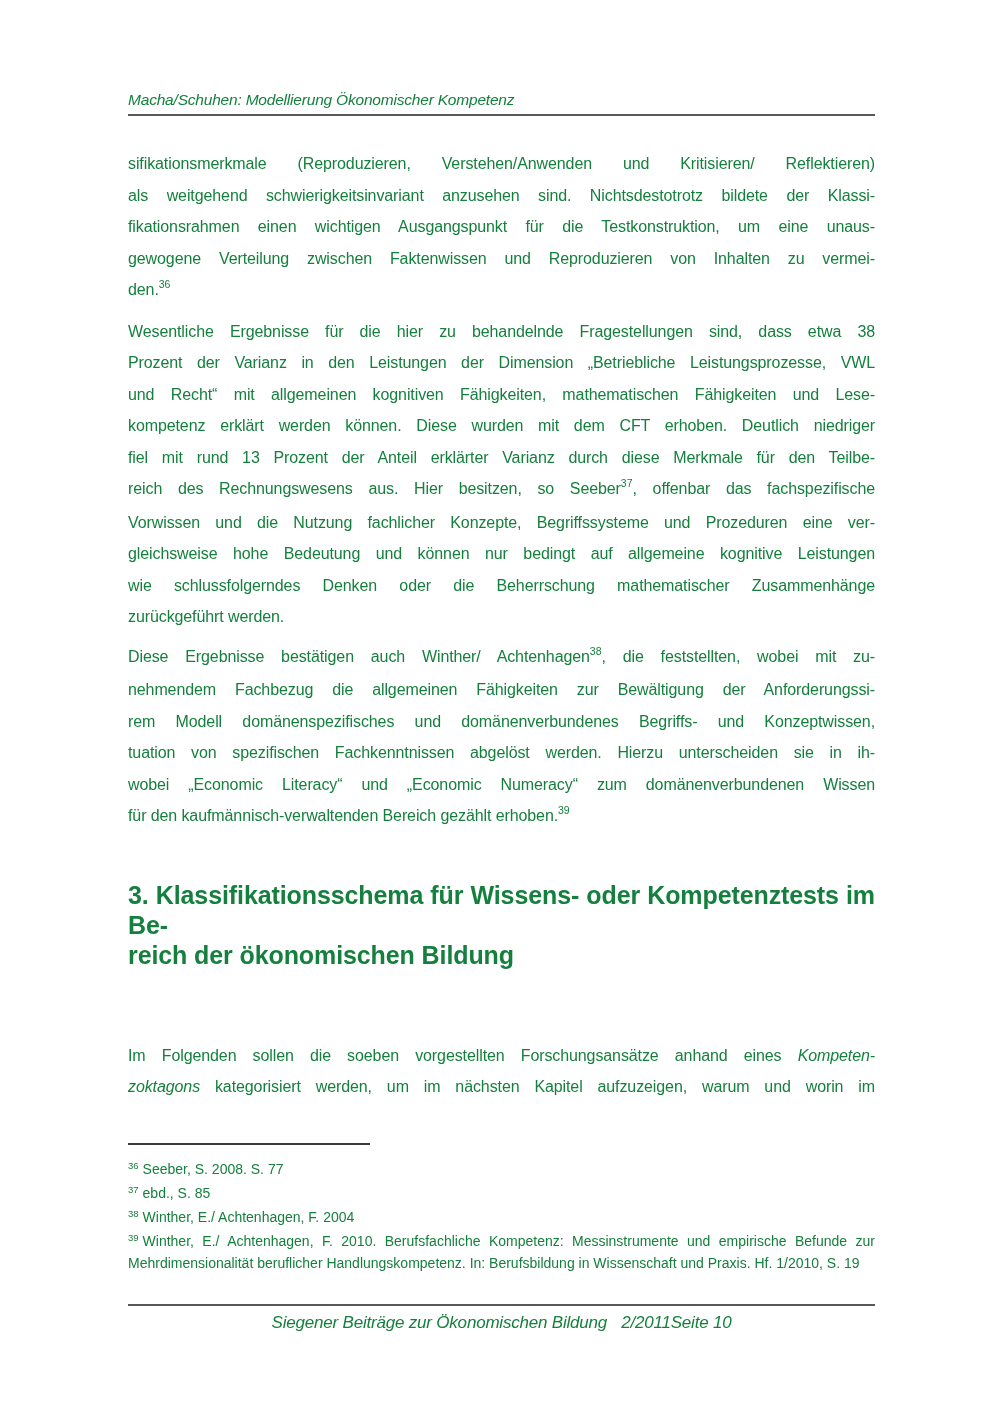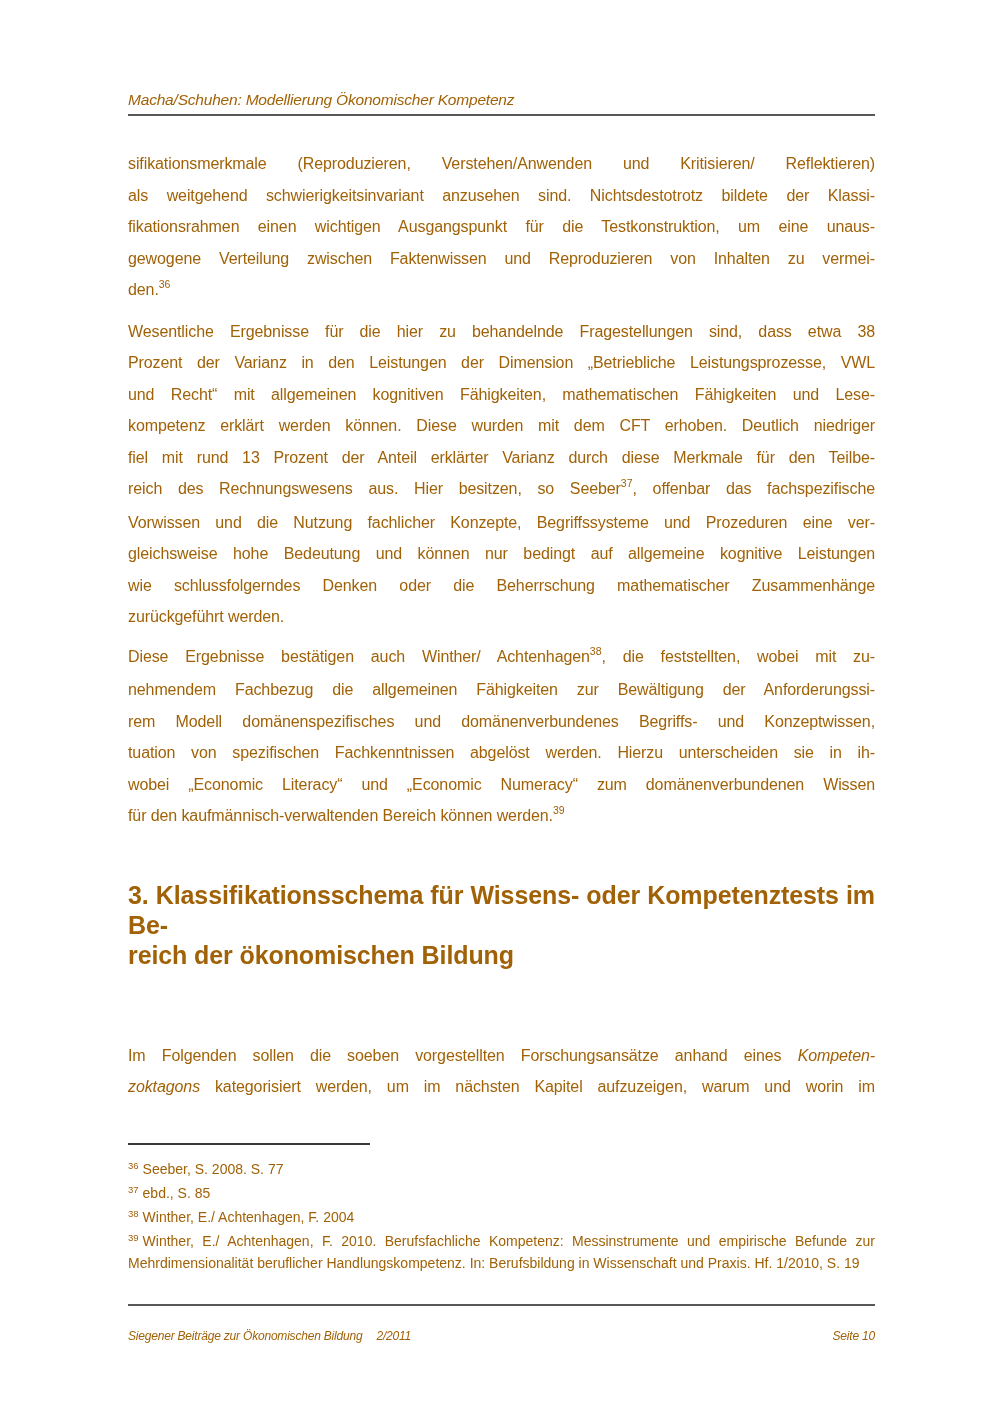--- a/index.html
+++ b/index.html
@@ -6,21 +6,21 @@
     margin: 0;
     padding: 0;
     background: #ffffff;
   }
   .page {
     position: relative;
     width: 1000px;
     height: 1415px;
     background: #ffffff;
     font-family: "Liberation Sans", sans-serif;
-    color: #a16207;
+    color: #15803d;
     overflow: hidden;
   }
   .inner {
     margin-left: 128px;
     width: 747px;
   }
   
   .header { padding-top: 90px; }
   .header-title {
     font-style: italic;
@@ -82,25 +82,25 @@
     top: -5px;
     margin-right: 4px;
   }
   
   .footer {
     position: absolute;
     left: 128px;
     width: 747px;
     top: 1304px;
     border-top: 2px solid #58585a;
-    padding-top: 23px;
+    padding-top: 7px;
     display: flex;
-    justify-content: space-between;
+    justify-content: center;
     font-style: italic;
-    font-size: 12px;
+    font-size: 17px;
     letter-spacing: -0.2px;
   }
   .footer .issue { margin-left: 14px; }
 </style>
 </head>
 <body>
 
 <div class="page">
   <div class="inner">
 
@@ -128,21 +128,21 @@
           <div class="line fill"><span>gleichsweise hohe Bedeutung und können nur bedingt auf allgemeine kognitive Leistungen</span></div>
           <div class="line fill"><span>wie schlussfolgerndes Denken oder die Beherrschung mathematischer Zusammenhänge</span></div>
           <div class="line"><span>zurückgeführt werden.</span></div>
         </div>
         <div class="para">
           <div class="line fill"><span>Diese Ergebnisse bestätigen auch Winther/ Achtenhagen</span><span class="sup">38</span><span>, die feststellten, wobei mit zu-</span></div>
           <div class="line fill"><span>nehmendem Fachbezug die allgemeinen Fähigkeiten zur Bewältigung der Anforderungssi-</span></div>
           <div class="line fill"><span>rem Modell domänenspezifisches und domänenverbundenes Begriffs- und Konzeptwissen,</span></div>
           <div class="line fill"><span>tuation von spezifischen Fachkenntnissen abgelöst werden. Hierzu unterscheiden sie in ih-</span></div>
           <div class="line fill"><span>wobei „Economic Literacy“ und „Economic Numeracy“ zum domänenverbundenen Wissen</span></div>
-          <div class="line"><span>für den kaufmännisch-verwaltenden Bereich können werden.</span><span class="sup">39</span></div>
+          <div class="line"><span>für den kaufmännisch-verwaltenden Bereich gezählt erhoben.</span><span class="sup">39</span></div>
         </div>
       </div>
 
     <div id="section-heading" class="section-heading">
         <div class="line fill">3. Klassifikationsschema für Wissens- oder Kompetenztests im Be-</div>
         <div class="line">reich der ökonomischen Bildung</div>
       </div>
 
     <div id="body-bottom" class="body-text body-continued">
         <div class="para">

